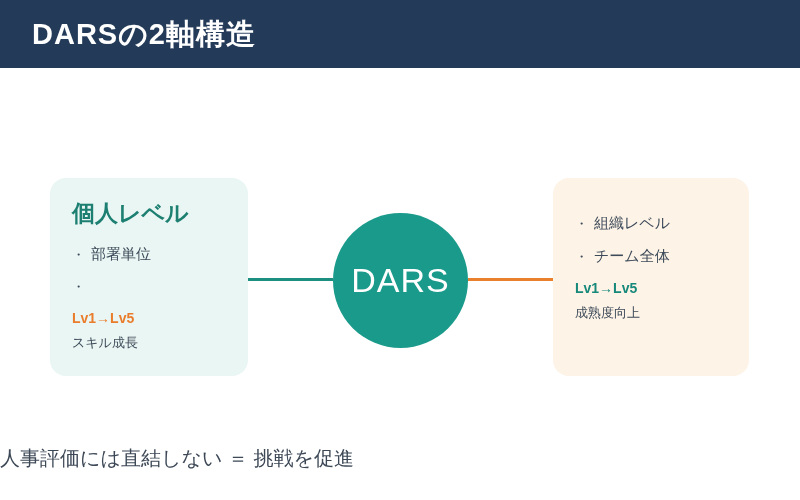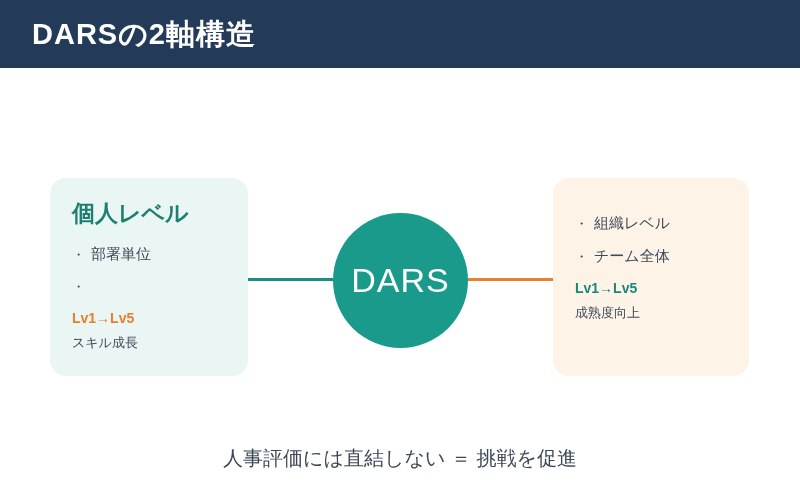--- a/index.html
+++ b/index.html
@@ -51,21 +51,21 @@
     width: 135px; height: 135px; border-radius: 50%;
     background: #199a8a;
     display: flex; align-items: center; justify-content: center;
   }
   .circle-label {
     color: #ffffff; font-size: 34px; font-weight: 500;
     letter-spacing: 1px;
   }
   .footer-note {
     position: absolute; top: 446px; left: 0;
-    width: 800px; text-align: center;
+    width: 800px; 
     font-size: 20px; line-height: 24px; color: #3d4856;
     white-space: nowrap;
   }
 </style>
 </head>
 <body>
 
 <div class="header">
   <h1 class="header-title">DARSの2軸構造</h1>
 </div>

